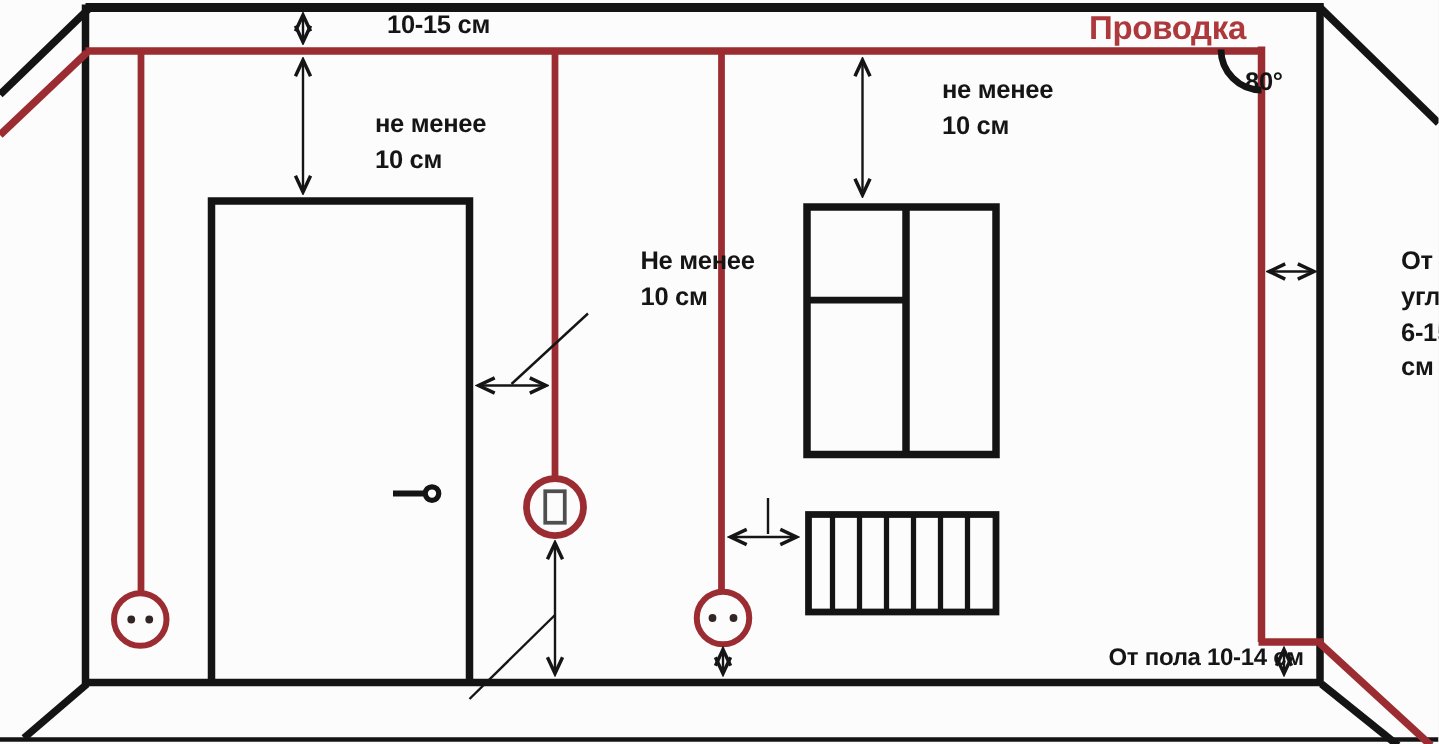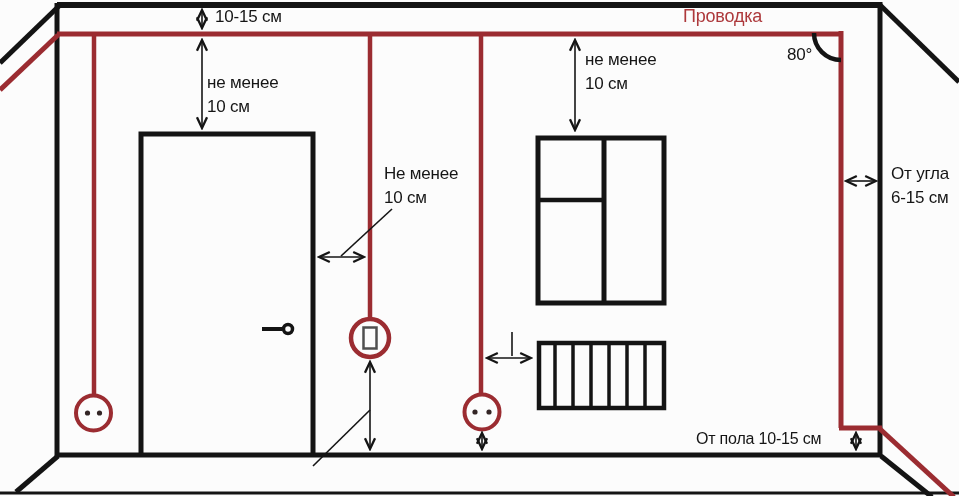--- a/index.html
+++ b/index.html
@@ -11,24 +11,24 @@
   .stage{
     position:relative;width:959px;height:496px;overflow:hidden;
     background:var(--background,#fcfcfc);
   }
   .stage svg{position:absolute;left:0;top:0;}
   .wall{stroke:var(--wall,#141414);fill:none;}
   .wire{stroke:var(--wire,#9b2c31);fill:none;}
   .dim{stroke:var(--text,#151515);stroke-width:1.6;fill:none;}
   .arrowhead{stroke:var(--text,#151515);fill:none;}
   .lbl{
-    position:absolute;font-weight:normal;font-size:17px;line-height:1.4;
-    color:var(--text,#151515);white-space:pre-line;letter-spacing:-0.2px;
+    position:absolute;font-weight:bold;font-size:17px;line-height:1.4;
+    color:var(--text,#151515);white-space:pre-line;letter-spacing:-0.2px;margin-left:43px;
   }
-  .lbl.red{color:var(--wire-label,#ad393c);font-size:18px;}
+  .lbl.red{color:var(--wire-label,#ad393c);font-size:22px;}
   .lbl.small{font-size:16px;}
 </style>
 </head>
 <body>
 
 <div class="stage">
 
   <svg width="959" height="496" viewBox="0 0 959 496">
     <defs>
       <marker id="arr" viewBox="0 0 10 10" refX="8.5" refY="5" markerWidth="9" markerHeight="9" orient="auto-start-reverse">
@@ -113,15 +113,15 @@
   <div class="lbl" style="left:207px;top:71px;">не менее
 10 см</div>
   <div class="lbl red" style="left:683px;top:4px;">Проводка</div>
   <div class="lbl" style="left:585px;top:48px;">не менее
 10 см</div>
   <div class="lbl" style="left:787px;top:43px;">80°</div>
   <div class="lbl" style="left:384px;top:162px;">Не менее
 10 см</div>
   <div class="lbl" style="left:891px;top:162px;">От угла
 6-15 см</div>
-  <div class="lbl small" style="left:696px;top:428px;">От пола 10-15 см</div>
+  <div class="lbl small" style="left:696px;top:428px;">От пола 10-14 см</div>
 
 </div>
 
 </body></html>

